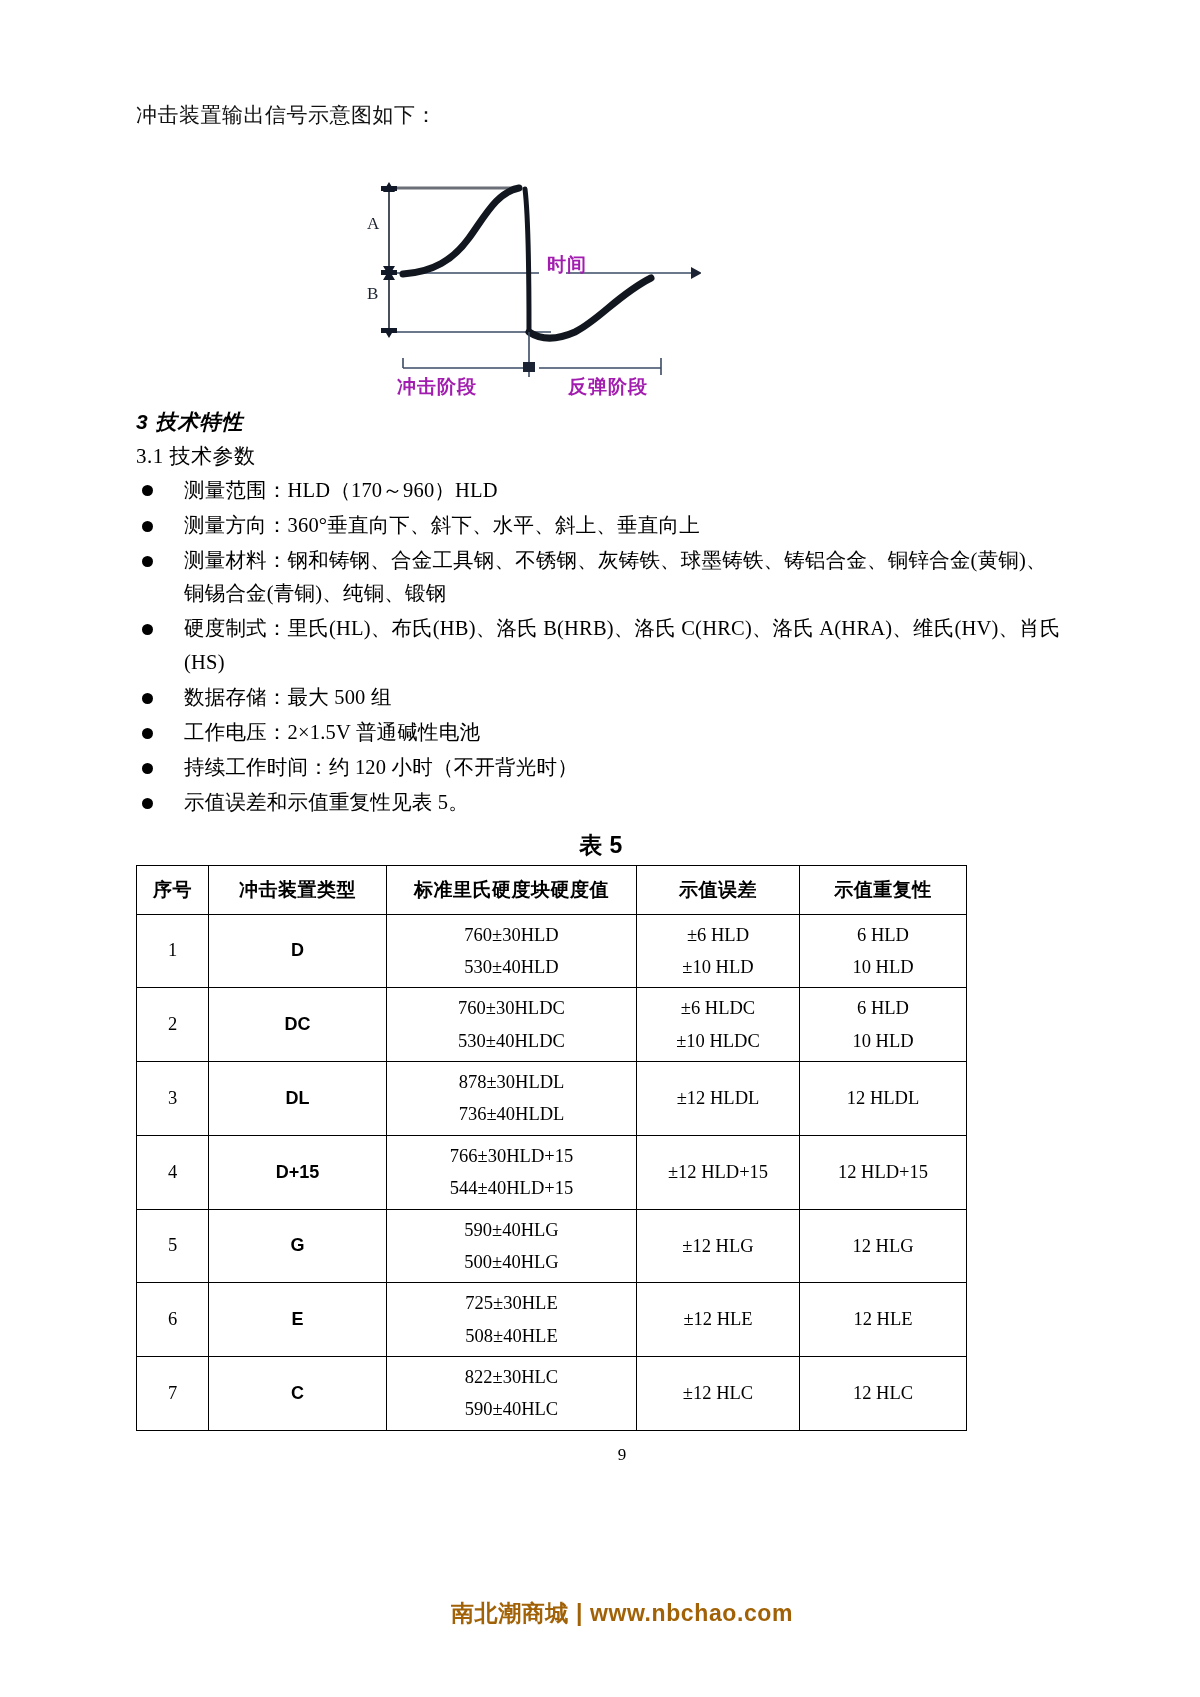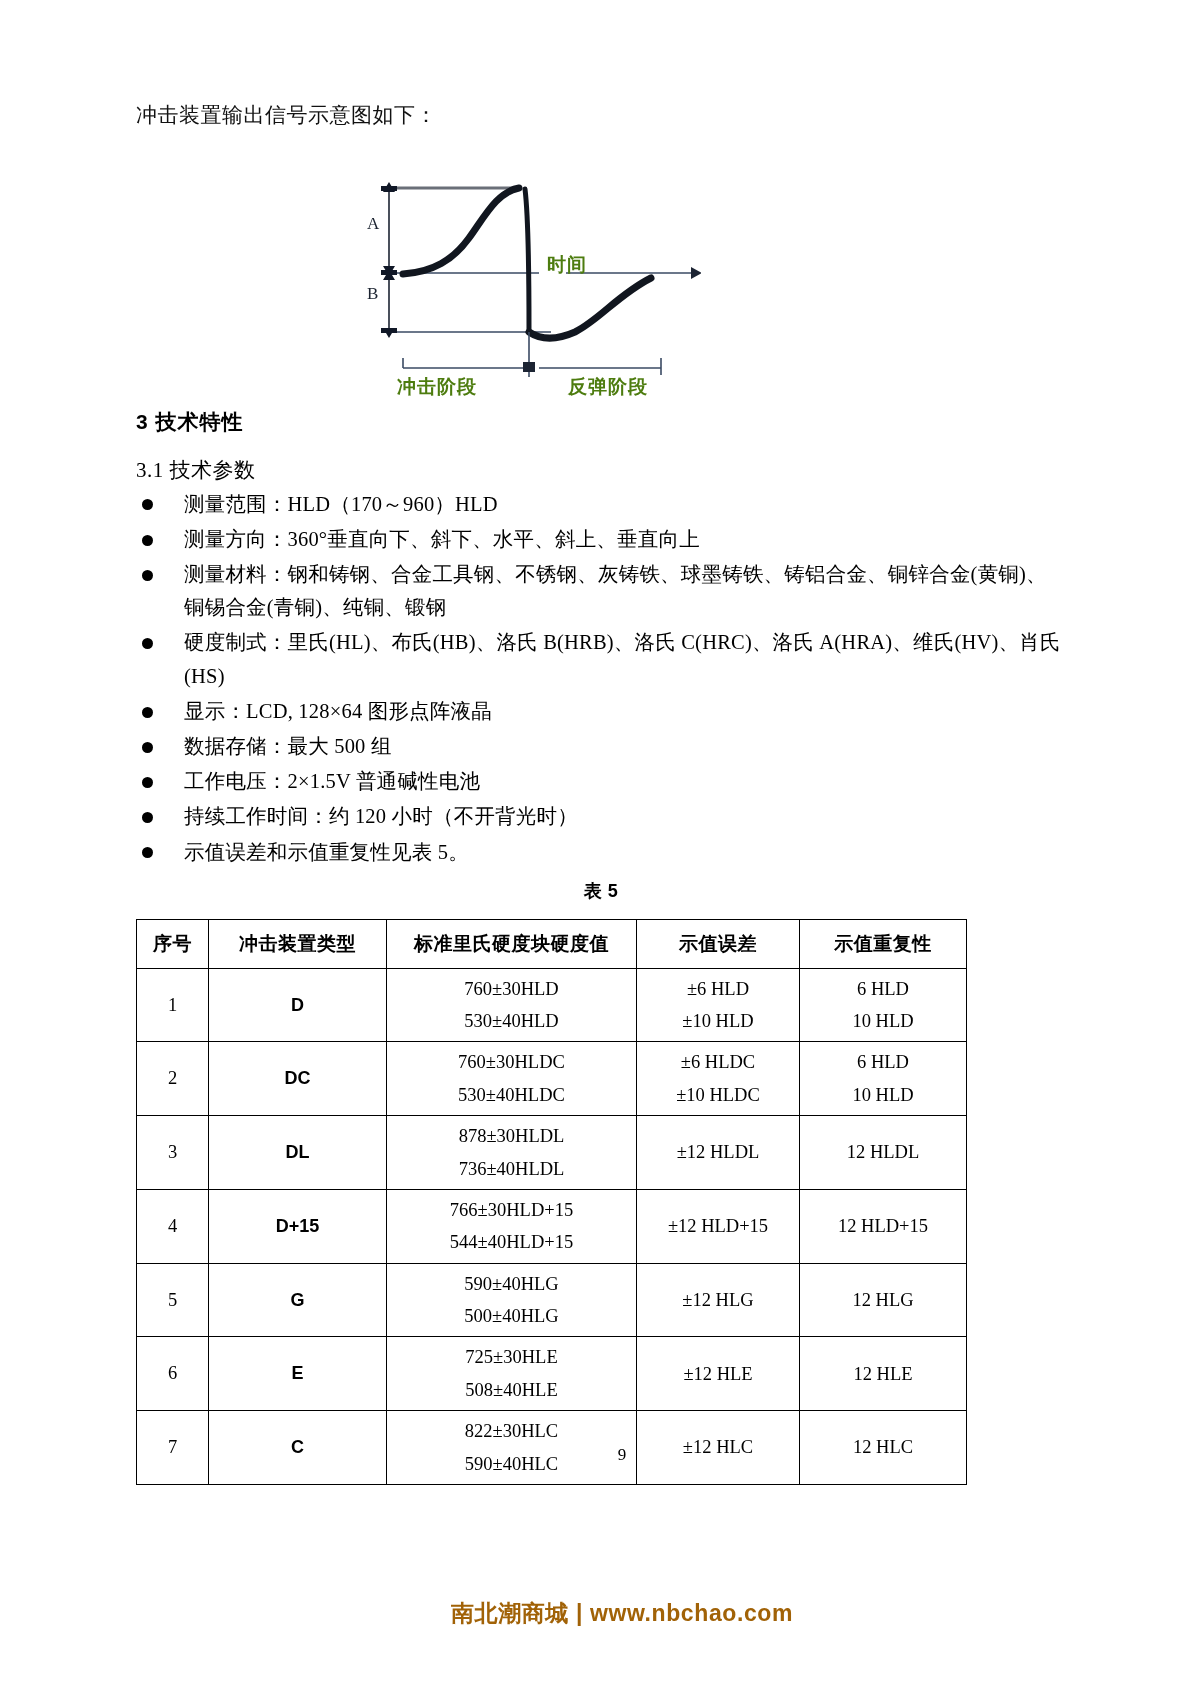--- a/index.html
+++ b/index.html
@@ -47,40 +47,41 @@
   .figure {
     position: absolute;
     left: 225px;
     top: 0;
     width: 340px;
     height: 235px;
   }
   .fig-label {
     position: absolute;
     font-family: "Liberation Sans", "DejaVu Sans", sans-serif;
-    color: #4d7c0f;
+    color: #a21caf;
   }
   .fig-label.cn {
     font-weight: bold;
     font-size: 19px;
     letter-spacing: 1px;
   }
   .fig-label.ab {
     font-size: 17px;
     font-family: "Liberation Serif", serif;
     color: #1b2330;
   }
 
   
   h3.sec {
     font-family: "Liberation Sans", "DejaVu Sans", sans-serif;
     font-size: 21px;
     font-weight: bold;
-    margin: 6px 0 20px 0;
+    margin: 6px 0 6px 0;
     letter-spacing: 1px;
+    font-style: italic;
   }
   .subsec {
     font-size: 21px;
     margin: 0 0 4px 0;
     letter-spacing: 0.5px;
   }
 
   
   ul.spec {
     list-style: none;
@@ -103,22 +104,22 @@
     height: 11px;
     background: #000;
     border-radius: 50%;
   }
 
   
   .table-title {
     text-align: center;
     font-family: "Liberation Sans", "DejaVu Sans", sans-serif;
     font-weight: bold;
-    font-size: 18px;
-    margin: 10px 0 16px 0;
+    font-size: 23px;
+    margin: 10px 0 4px 0;
     letter-spacing: 0.5px;
   }
   table.t5 {
     border-collapse: collapse;
     width: 830px;
     margin: 0 auto 0 0;
     table-layout: fixed;
   }
   table.t5 th, table.t5 td {
     border: 1.6px solid #000;
@@ -242,24 +243,20 @@
         <span class="dot"></span>
         <span>测量方向：360°垂直向下、斜下、水平、斜上、垂直向上</span>
       </li>
       <li>
         <span class="dot"></span>
         <span>测量材料：钢和铸钢、合金工具钢、不锈钢、灰铸铁、球墨铸铁、铸铝合金、铜锌合金(黄铜)、铜锡合金(青铜)、纯铜、锻钢</span>
       </li>
       <li>
         <span class="dot"></span>
         <span>硬度制式：里氏(HL)、布氏(HB)、洛氏 B(HRB)、洛氏 C(HRC)、洛氏 A(HRA)、维氏(HV)、肖氏(HS)</span>
-      </li>
-      <li>
-        <span class="dot"></span>
-        <span>显示：LCD, 128×64 图形点阵液晶</span>
       </li>
       <li>
         <span class="dot"></span>
         <span>数据存储：最大 500 组</span>
       </li>
       <li>
         <span class="dot"></span>
         <span>工作电压：2×1.5V 普通碱性电池</span>
       </li>
       <li>

